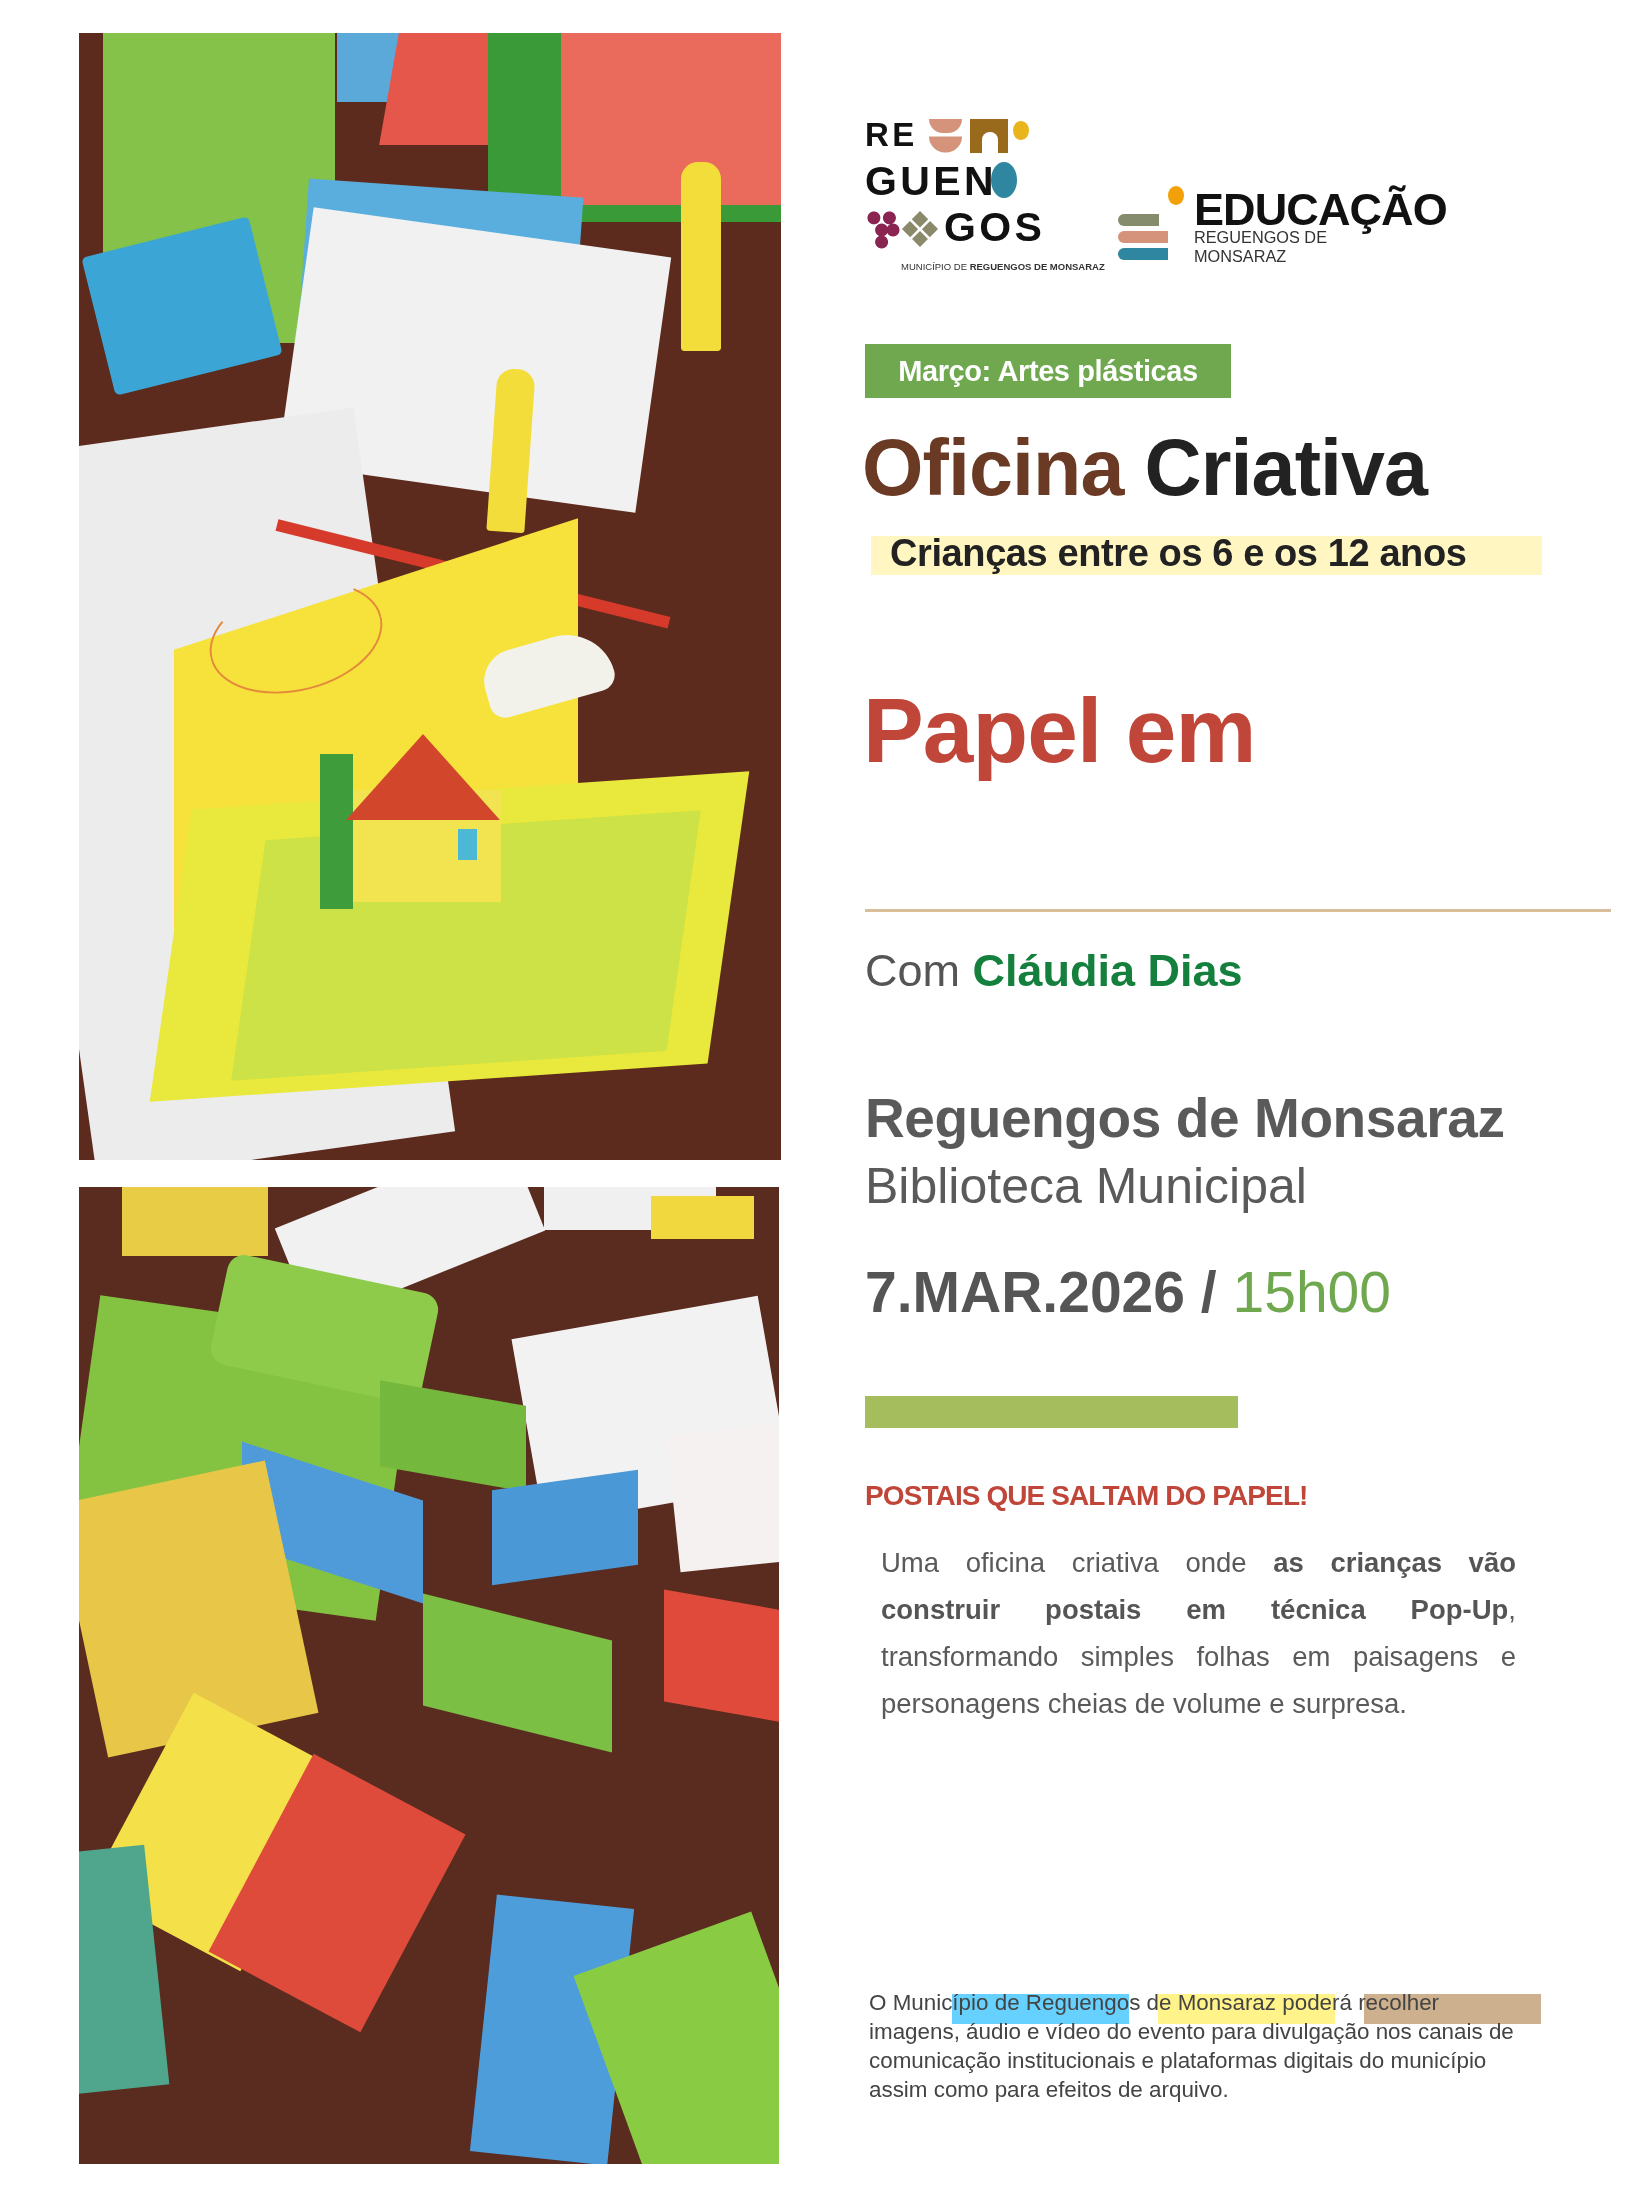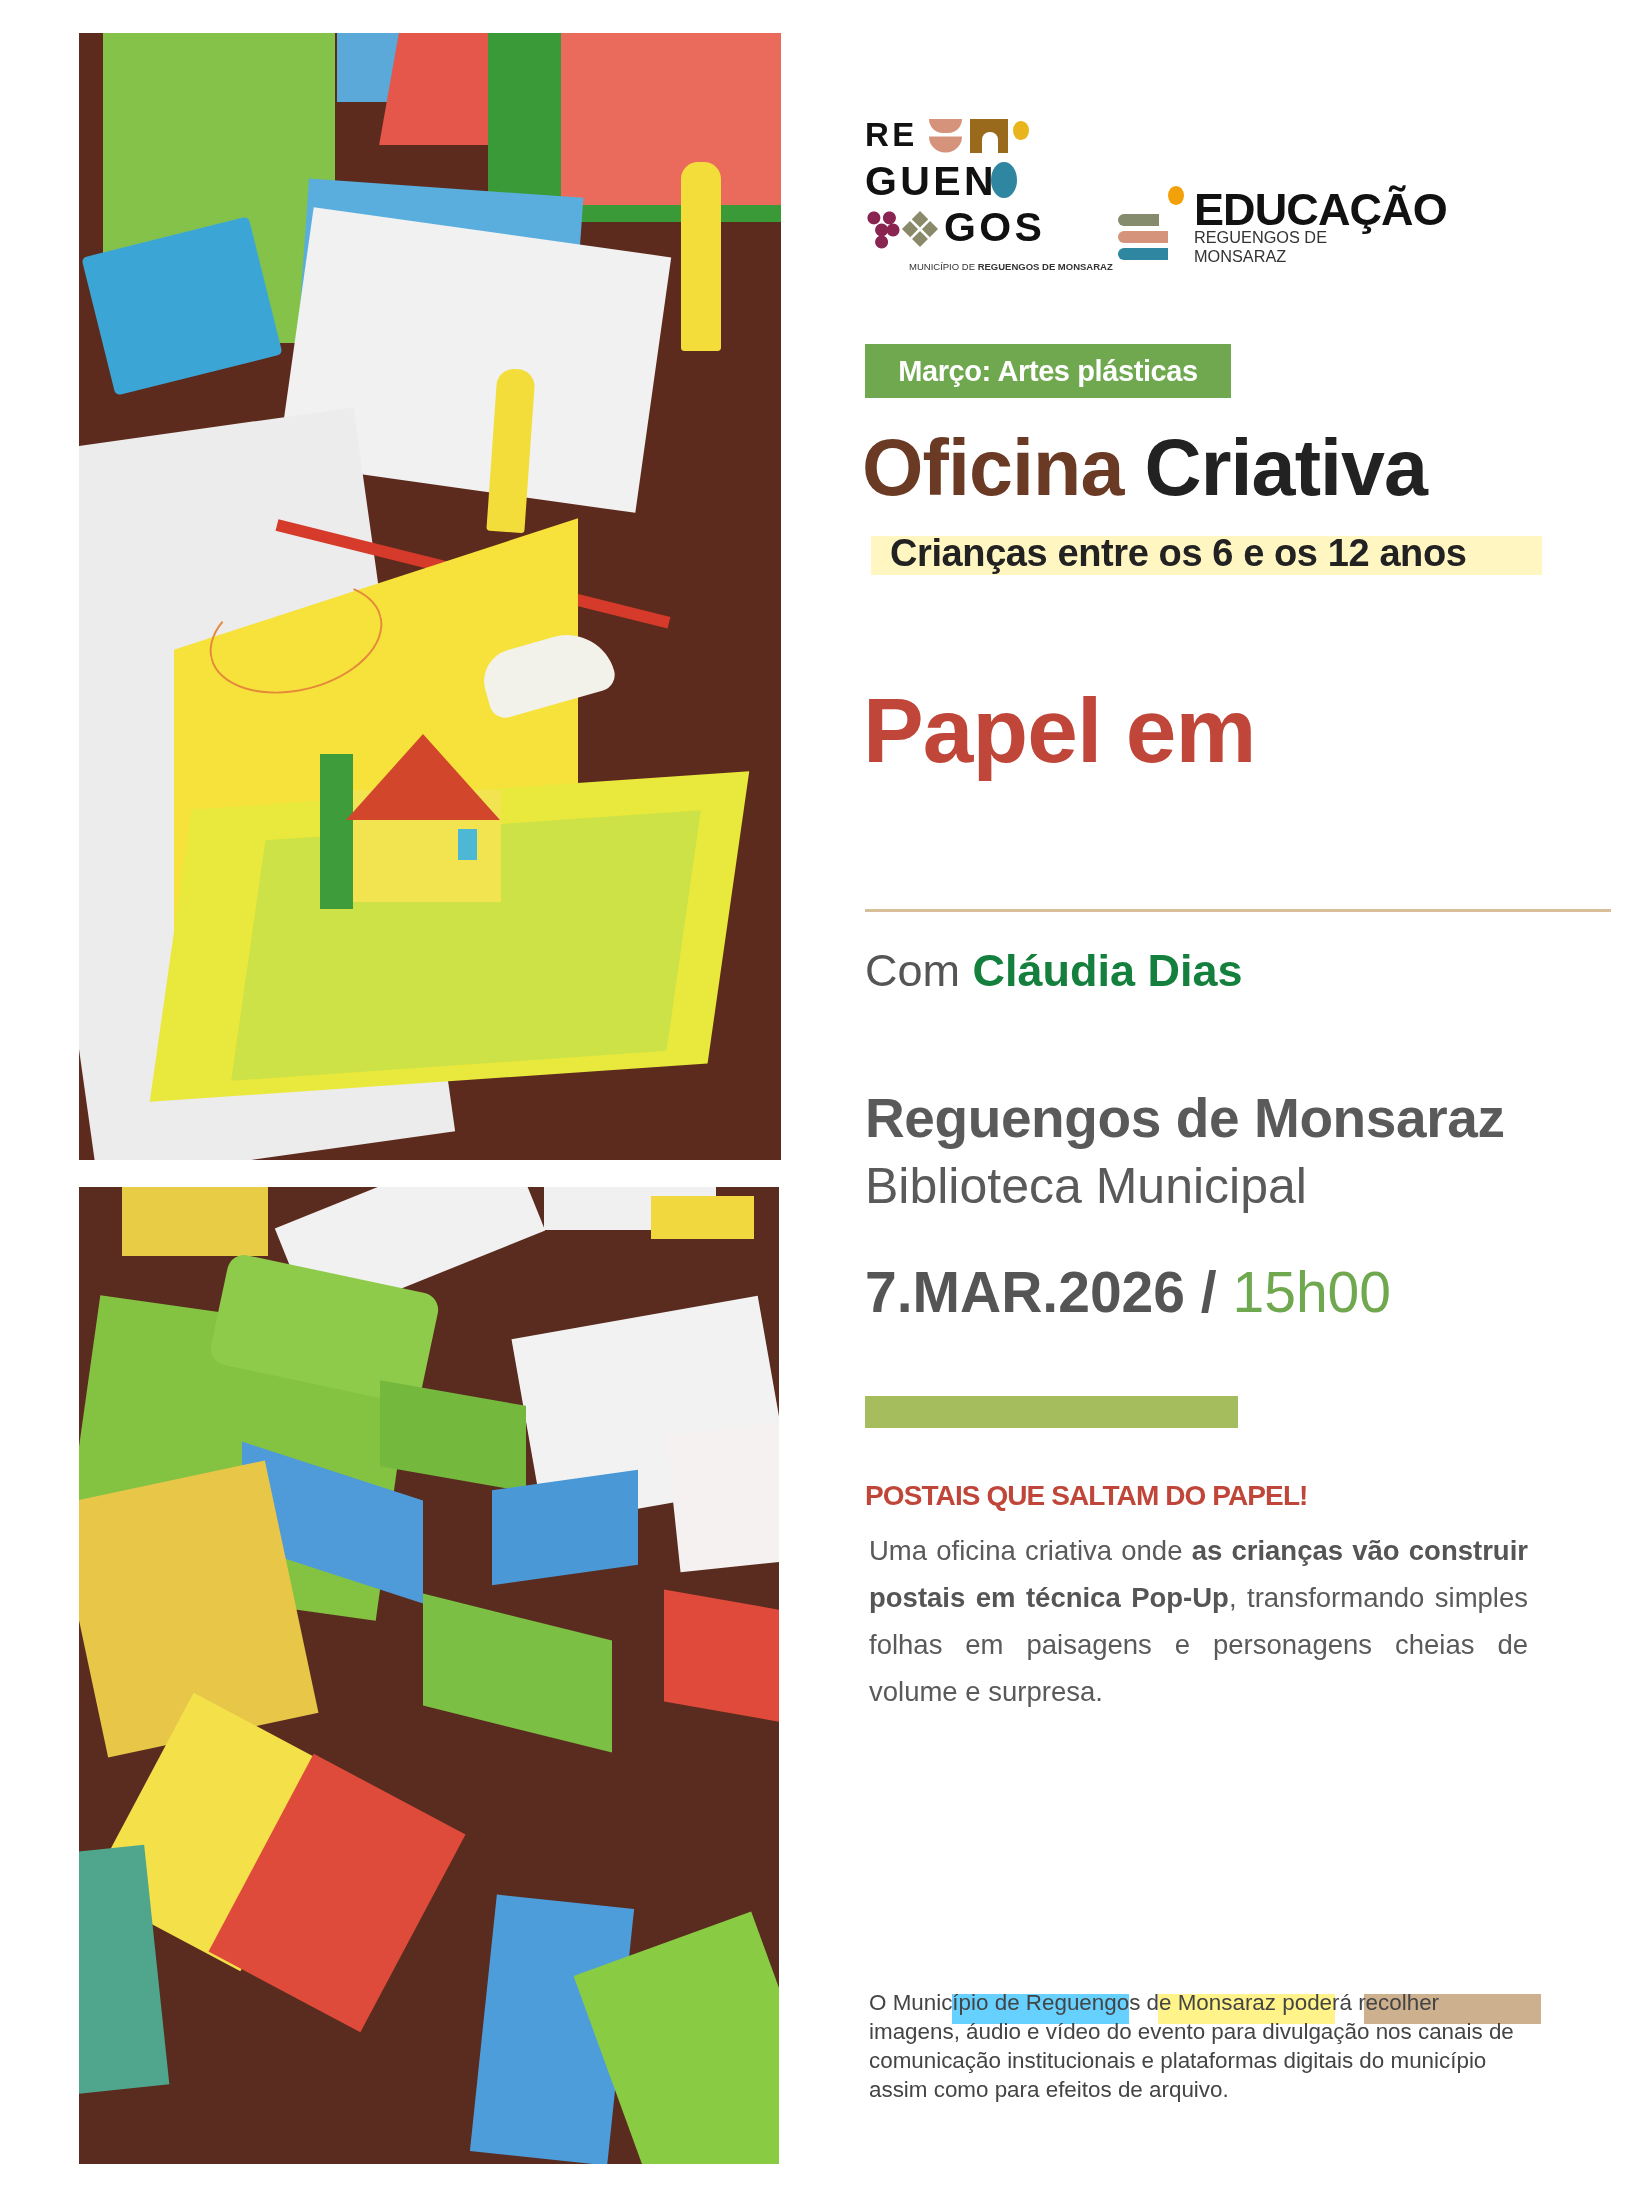--- a/index.html
+++ b/index.html
@@ -12,21 +12,21 @@
 
   
   .photo { position: absolute; overflow: hidden; background: #5b2a1c; }
   #photo-top { left: 79px; top: 33px; width: 702px; height: 1127px; }
   #photo-bottom { left: 79px; top: 1187px; width: 700px; height: 977px; }
   .shape { position: absolute; }
 
   
   .logo-reg { left: 865px; top: 116px; width: 215px; height: 155px; }
   .lr-row { position: absolute; left: 0; font-family: "Liberation Sans", sans-serif; font-weight: 700; color: #111; letter-spacing: 3.4px; line-height: 1; }
-  .lr-sub { position: absolute; left: 16px; top: 145px; font-size: 9.5px; color: #333; white-space: nowrap; padding-left: 28px; }
+  .lr-sub { position: absolute; left: 8px; top: 145px; font-size: 9.5px; color: #333; white-space: nowrap; padding-left: 28px; }
   .lr-sub b { font-weight: 700; }
 
   .logo-edu { left: 1118px; top: 176px; width: 344px; height: 95px; }
   .edu-title { position: absolute; left: 76px; top: 3.4px; font-size: 45px; font-weight: 700; color: #111; letter-spacing: -0.9px; line-height: 1; margin-top: 8px; }
   .edu-sub { position: absolute; left: 76px; top: 52px; font-size: 16.3px; color: #333; line-height: 19px; }
 
   
   .tag { left: 865px; top: 344px; width: 366px; height: 54px; background: #6fa84f; color: #fff;
          font-size: 29px; font-weight: 700; line-height: 54px; text-align: center; letter-spacing: -0.4px; }
   .title-main { left: 862px; top: 428px; font-size: 79px; font-weight: 700; line-height: 1; white-space: nowrap; letter-spacing: -0.9px; }
@@ -43,21 +43,21 @@
   .venue-city { left: 865px; top: 1086px; font-size: 55px; font-weight: 700; color: #5a5a5a; white-space: nowrap; letter-spacing: -0.4px; }
   .venue-place { left: 865px; top: 1157px; font-size: 50px; color: #5a5a5a; white-space: nowrap; }
   .date { left: 865px; top: 1259px; font-size: 57px; font-weight: 700; color: #555; white-space: nowrap; }
   .date .time { font-weight: 400; color: #6fa84f; }
 
   .green-bar { left: 865px; top: 1396px; width: 373px; height: 32px; background: #a6bd5e; }
 
   .sub-head { left: 865px; top: 1480px; font-size: 28px; font-weight: 700; color: #c0463a; white-space: nowrap; letter-spacing: -0.9px; }
   .body-text { left: 865px; top: 1523px; width: 667px; font-size: 27.5px; line-height: 47px; color: #5a5a5a; text-align: justify; }
   .body-text b { font-weight: 700; color: #555; }
-  .body-text p { margin: 4px; }
+  .body-text p { margin: 16px; }
 
   .swatch { top: 1994px; width: 177px; height: 30px; }
   .disclaimer { left: 869px; top: 1988px; width: 667px; font-size: 22.4px; line-height: 29px; color: #444; }
 </style>
 </head>
 <body>
 
 <div class="photo" id="photo-top">
   <div class="shape" style="left:0;top:0;width:702px;height:1127px;background:#5d2b1d;"></div>
   <div class="shape" style="left:24px;top:0;width:232px;height:310px;background:#84c24a;"></div>

